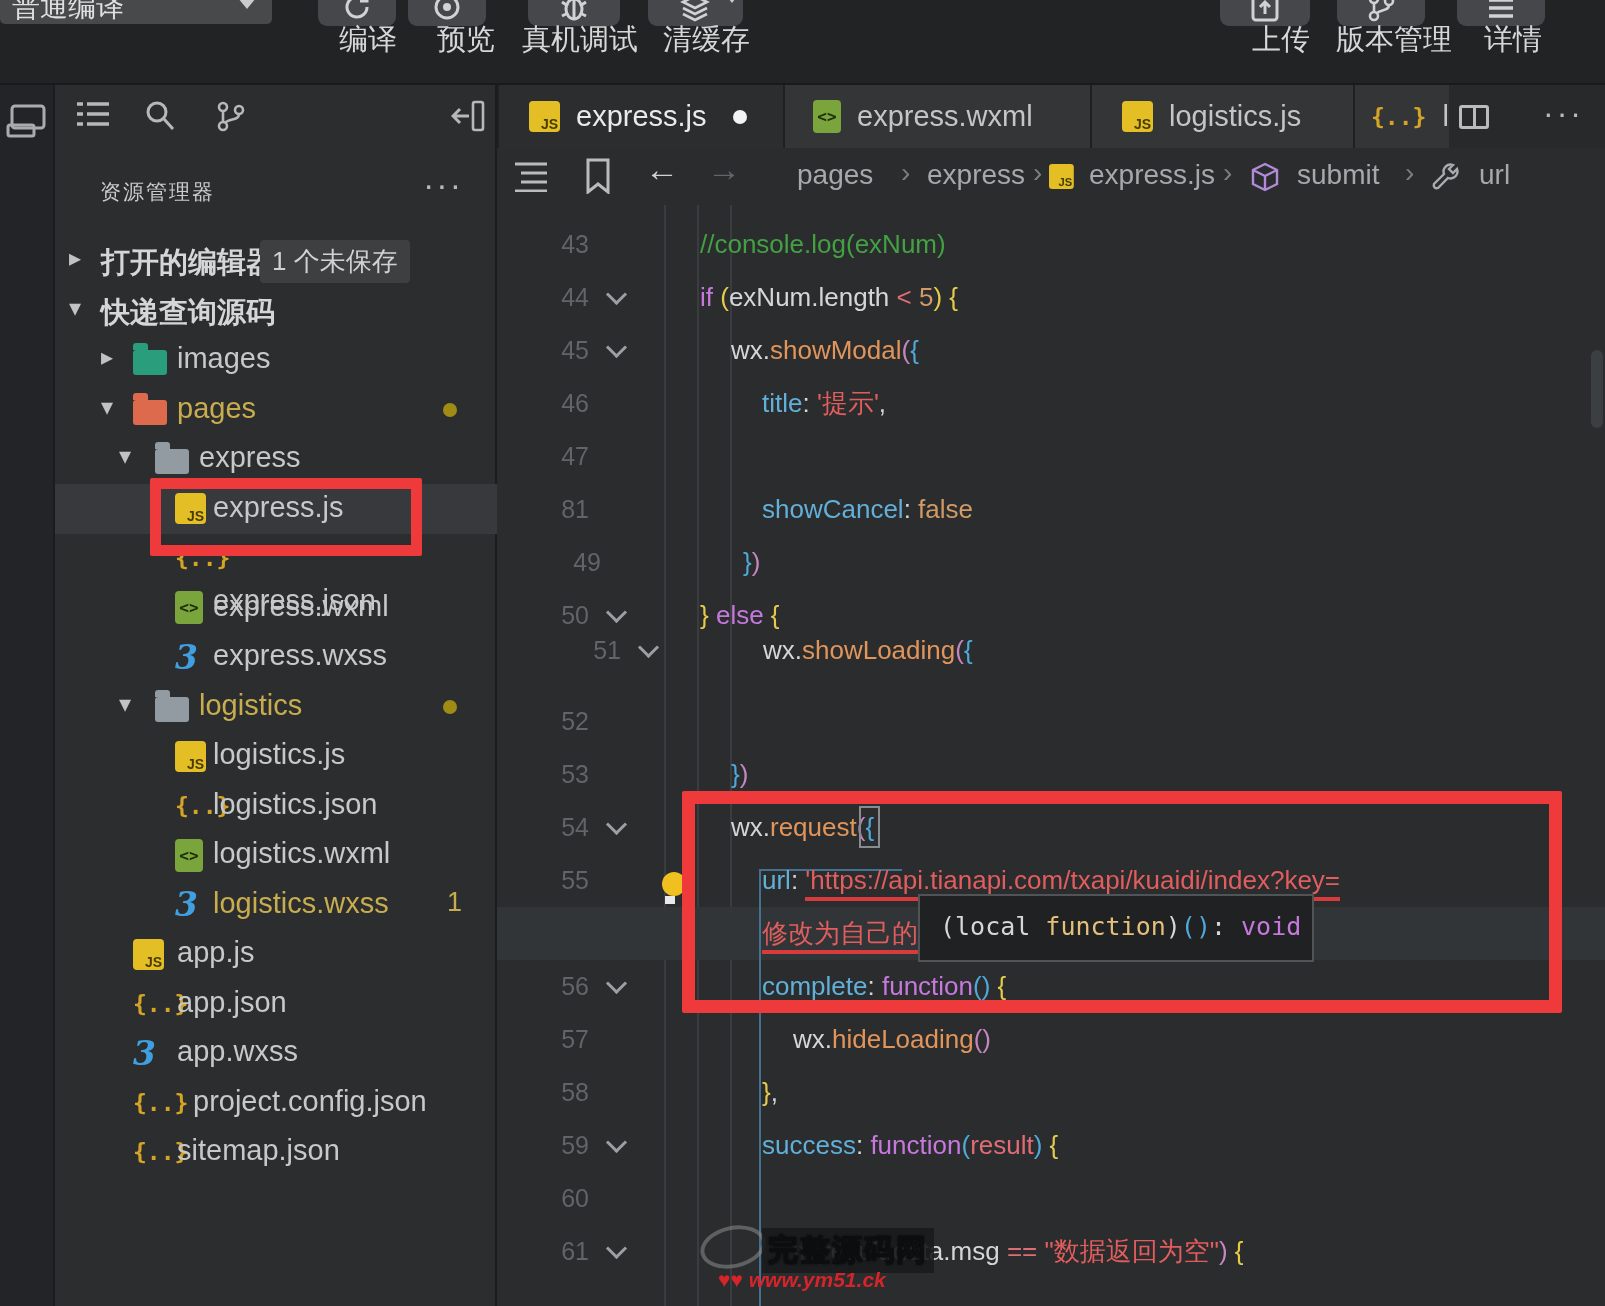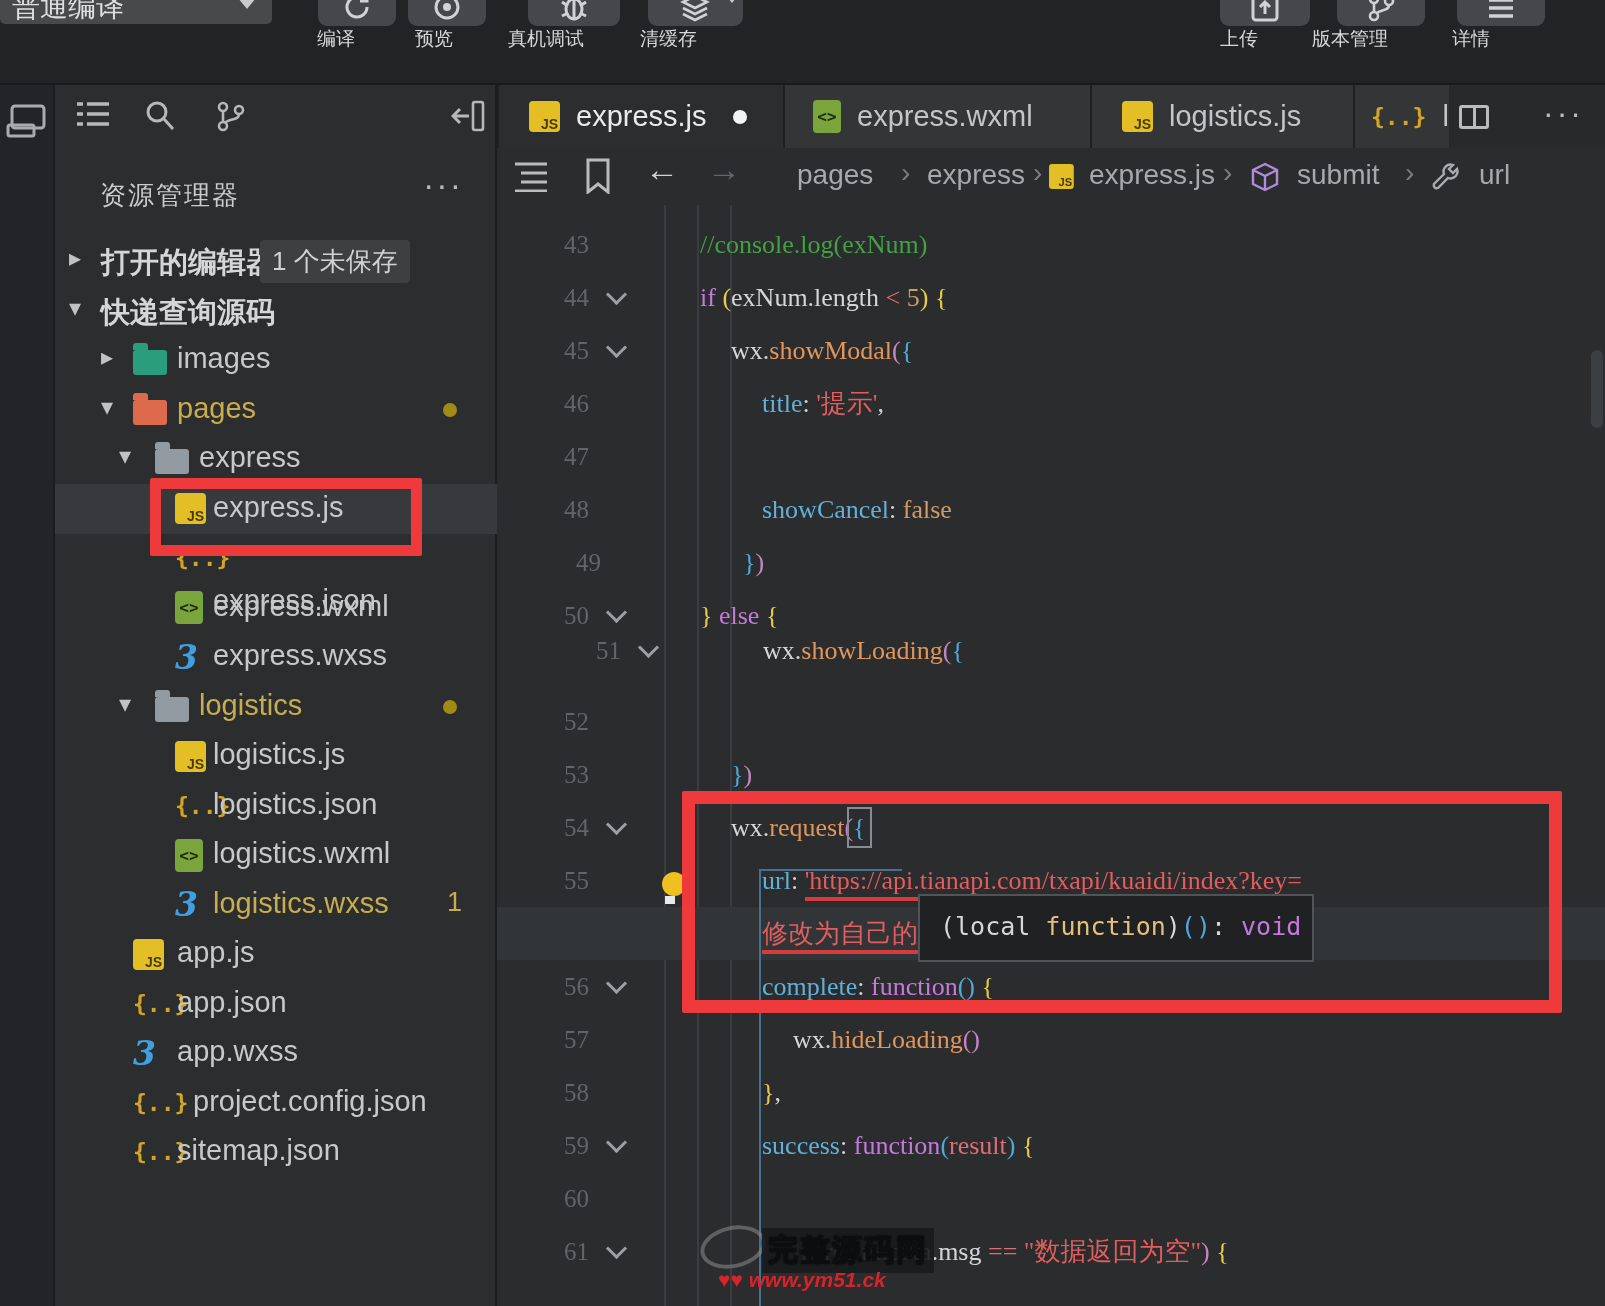--- a/index.html
+++ b/index.html
@@ -5,30 +5,30 @@
   *{margin:0;padding:0;box-sizing:border-box}
   html,body{width:1605px;height:1306px;overflow:hidden;background:#242527;
     font-family:"Liberation Sans",sans-serif;position:relative}
 
   
   #topbar{position:absolute;left:0;top:0;width:1605px;height:85px;background:#222325;border-bottom:2px solid #191a1c;z-index:4}
   .mode-select{position:absolute;left:0;top:-16px;width:272px;height:40px;background:#48494b;border-radius:5px;color:#dedfe0;font-size:28px;padding:4px 0 0 12px}
   .caret{display:inline-block;width:0;height:0;border-left:9px solid transparent;border-right:9px solid transparent;border-top:11px solid #c9cbcc;position:absolute;right:16px;top:14px}
   .tb-btn{position:absolute;top:-24px;height:50px;background:#46474a;border-radius:9px;display:flex;align-items:flex-end;justify-content:center;padding-bottom:4px}
   .tb-btn svg{display:block}
-  .tb-label{position:absolute;top:26px;height:36px;font-size:19px;color:#d6d7d8;text-align:left;white-space:nowrap}
+  .tb-label{position:absolute;top:20px;height:36px;font-size:29px;color:#d6d7d8;text-align:right;white-space:nowrap}
 
   
   #activity{position:absolute;left:0;top:85px;width:55px;height:1221px;background:#222427;border-right:2px solid #1b1c1e;z-index:3}
 
   
   #sidebar{position:absolute;left:55px;top:85px;width:442px;height:1221px;background:#2c2d2f;border-right:2px solid #1b1c1e;z-index:3}
   #sidebar-tools{position:absolute;left:0;top:0;width:442px;height:63px}
   .sb-ic{position:absolute;top:14px;color:#b6b8ba}
-  #sidebar-title{position:absolute;left:45px;top:93px;font-size:26px;color:#c9cbcc;letter-spacing:2px}
+  #sidebar-title{position:absolute;left:45px;top:93px;font-size:21px;color:#c9cbcc;letter-spacing:2px}
   #sidebar-more{position:absolute;left:368px;top:80px;font-size:34px;color:#b6b8ba;letter-spacing:2px}
   #tree{position:absolute;left:0;top:151px;width:442px;height:1070px}
   .trow{position:absolute;left:0;width:442px;height:50px;color:#c6c8c9;font-size:29px}
   .trow.sel{background:#37393c}
   .trow .lbl{position:absolute;top:7px;white-space:nowrap}
   .trow.section .lbl{font-weight:bold;color:#d5d6d7}
   .trow .lbl.gold{color:#c8ad4e}
   .tarrow{position:absolute;top:8px;font-size:24px;color:#c0c2c4}
   .tbadge{position:absolute;top:4px;background:#3d3f41;border-radius:4px;font-size:26px;color:#d0d1d2;padding:4px 12px;white-space:nowrap}
   .tnum{position:absolute;top:7px;color:#c8ad4e;font-size:27px}
@@ -54,21 +54,21 @@
   .split-ic{position:absolute;top:20px;width:30px;height:24px;border:3px solid #b9bbbd;border-radius:3px}
   .split-ic::before{content:"";position:absolute;left:11px;top:0;width:3px;height:18px;background:#b9bbbd}
   .dots{position:absolute;top:10px;font-size:32px;color:#b9bbbd;letter-spacing:3px}
 
   
   #editor{position:absolute;left:497px;top:148px;width:1108px;height:1158px;background:#2a2c2d;z-index:1}
   .guide{position:absolute;width:2px;background:#3a3d3f;top:17px;bottom:0}
   .guide.blue{background:#45708f}
   #blue-h{position:absolute;left:262px;top:721px;width:143px;height:2px;background:#45708f}
   #curline{position:absolute;left:0;top:759px;width:1108px;height:53px;background:#323538}
-  .cline{position:absolute;left:0;width:1108px;height:53px;line-height:53px;font-family:Liberation Serif, serif;font-size:26px;white-space:pre}
+  .cline{position:absolute;left:0;width:1108px;height:53px;line-height:53px;font-family:Liberation Sans, sans-serif;font-size:26px;white-space:pre}
   .gut{position:absolute;left:42px;width:50px;text-align:right;color:#5f6568;font-size:25px}
   .fold{position:absolute;left:112px;top:16px;width:15px;height:15px;border-right:3px solid #9da0a3;border-bottom:3px solid #9da0a3;transform:rotate(45deg)}
   .ctext{position:absolute;top:0}
   .cm{color:#43a144}.kw{color:#c678dd}.fn{color:#e2955a}.str{color:#e25d5d}
   .strU{color:#e25d5d;border-bottom:4px solid #d83b3b;padding-bottom:2px}
   .prop{color:#62b0d9}.num{color:#d19a66}.pl{color:#d4d6d7}
   .by{color:#e6cb4a}.bp{color:#c586c0}.bb{color:#4fa8d8}.op{color:#e06c75}
   .bbx{color:#4fa8d8;outline:2px solid #878c90;outline-offset:4px}
   #scrollthumb{position:absolute;left:1094px;top:202px;width:12px;height:78px;background:#3c3f42;border-radius:6px}
 
@@ -376,21 +376,21 @@
   <div id="curline"></div>
   <div class="guide blue" style="left:262px;top:723px"></div>
   <div id="blue-h"></div>
   <div id="code-lines">
       <div class="cline" style="top: 17px;"><span class="ctext" style="left: 296px;"><span class="pl">},</span></span></div>
       <div class="cline" style="top: 70px;"><span class="gut">43</span><span class="ctext" style="left: 203px;"><span class="cm">//console.log(exNum)</span></span></div>
       <div class="cline" style="top: 123px;"><span class="gut">44</span><span class="fold"></span><span class="ctext" style="left: 203px;"><span class="kw">if</span><span class="pl"> </span><span class="by">(</span><span class="pl">exNum.length </span><span class="op">&lt;</span><span class="num"> 5</span><span class="by">) {</span></span></div>
       <div class="cline" style="top: 176px;"><span class="gut">45</span><span class="fold"></span><span class="ctext" style="left: 234px;"><span class="pl">wx.</span><span class="fn">showModal</span><span class="bp">(</span><span class="bb">{</span></span></div>
       <div class="cline" style="top: 229px;"><span class="gut">46</span><span class="ctext" style="left: 265px;"><span class="prop">title</span><span class="pl">: </span><span class="str">'提示'</span><span class="pl">,</span></span></div>
       <div class="cline" style="top: 282px;"><span class="gut">47</span></div>
-      <div class="cline" style="top: 335px;"><span class="gut">48</span><span class="ctext" style="left: 265px;"><span class="prop">showCancel</span><span class="pl">: </span><span class="num">false</span></span></div>
+      <div class="cline" style="top: 335px;"><span class="gut">81</span><span class="ctext" style="left: 265px;"><span class="prop">showCancel</span><span class="pl">: </span><span class="num">false</span></span></div>
       <div class="cline" style="top: 388px; margin-left: 12px;"><span class="gut">49</span><span class="ctext" style="left: 234px;"><span class="bb">}</span><span class="bp">)</span></span></div>
       <div class="cline" style="top: 441px;"><span class="gut">50</span><span class="fold"></span><span class="ctext" style="left: 203px;"><span class="by">} </span><span class="kw">else</span><span class="by"> {</span></span></div>
       <div class="cline" style="top: 476px; margin-left: 32px;"><span class="gut">51</span><span class="fold"></span><span class="ctext" style="left: 234px;"><span class="pl">wx.</span><span class="fn">showLoading</span><span class="bp">(</span><span class="bb">{</span></span></div>
       <div class="cline" style="top: 547px;"><span class="gut">52</span></div>
       <div class="cline" style="top: 600px;"><span class="gut">53</span><span class="ctext" style="left: 234px;"><span class="bb">}</span><span class="bp">)</span></span></div>
       <div class="cline" style="top: 653px;"><span class="gut">54</span><span class="fold"></span><span class="ctext" style="left: 234px;"><span class="pl">wx.</span><span class="fn">request</span><span class="bp">(</span><span class="bbx">{</span></span></div>
       <div class="cline" style="top: 706px;"><span class="gut">55</span><span class="ctext" style="left: 265px;"><span class="prop">url</span><span class="pl">: </span><span class="strU">'https://api.tianapi.com/txapi/kuaidi/index?key=</span></span></div>
       <div class="cline" style="top: 759px;"><span class="ctext" style="left: 265px;"><span class="strU">修改为自己的</span></span></div>
       <div class="cline" style="top: 812px;"><span class="gut">56</span><span class="fold"></span><span class="ctext" style="left: 265px;"><span class="prop">complete</span><span class="pl">: </span><span class="kw">function</span><span class="bb">()</span><span class="by"> {</span></span></div>
       <div class="cline" style="top: 865px;"><span class="gut">57</span><span class="ctext" style="left: 296px;"><span class="pl">wx.</span><span class="fn">hideLoading</span><span class="bp">()</span></span></div>

